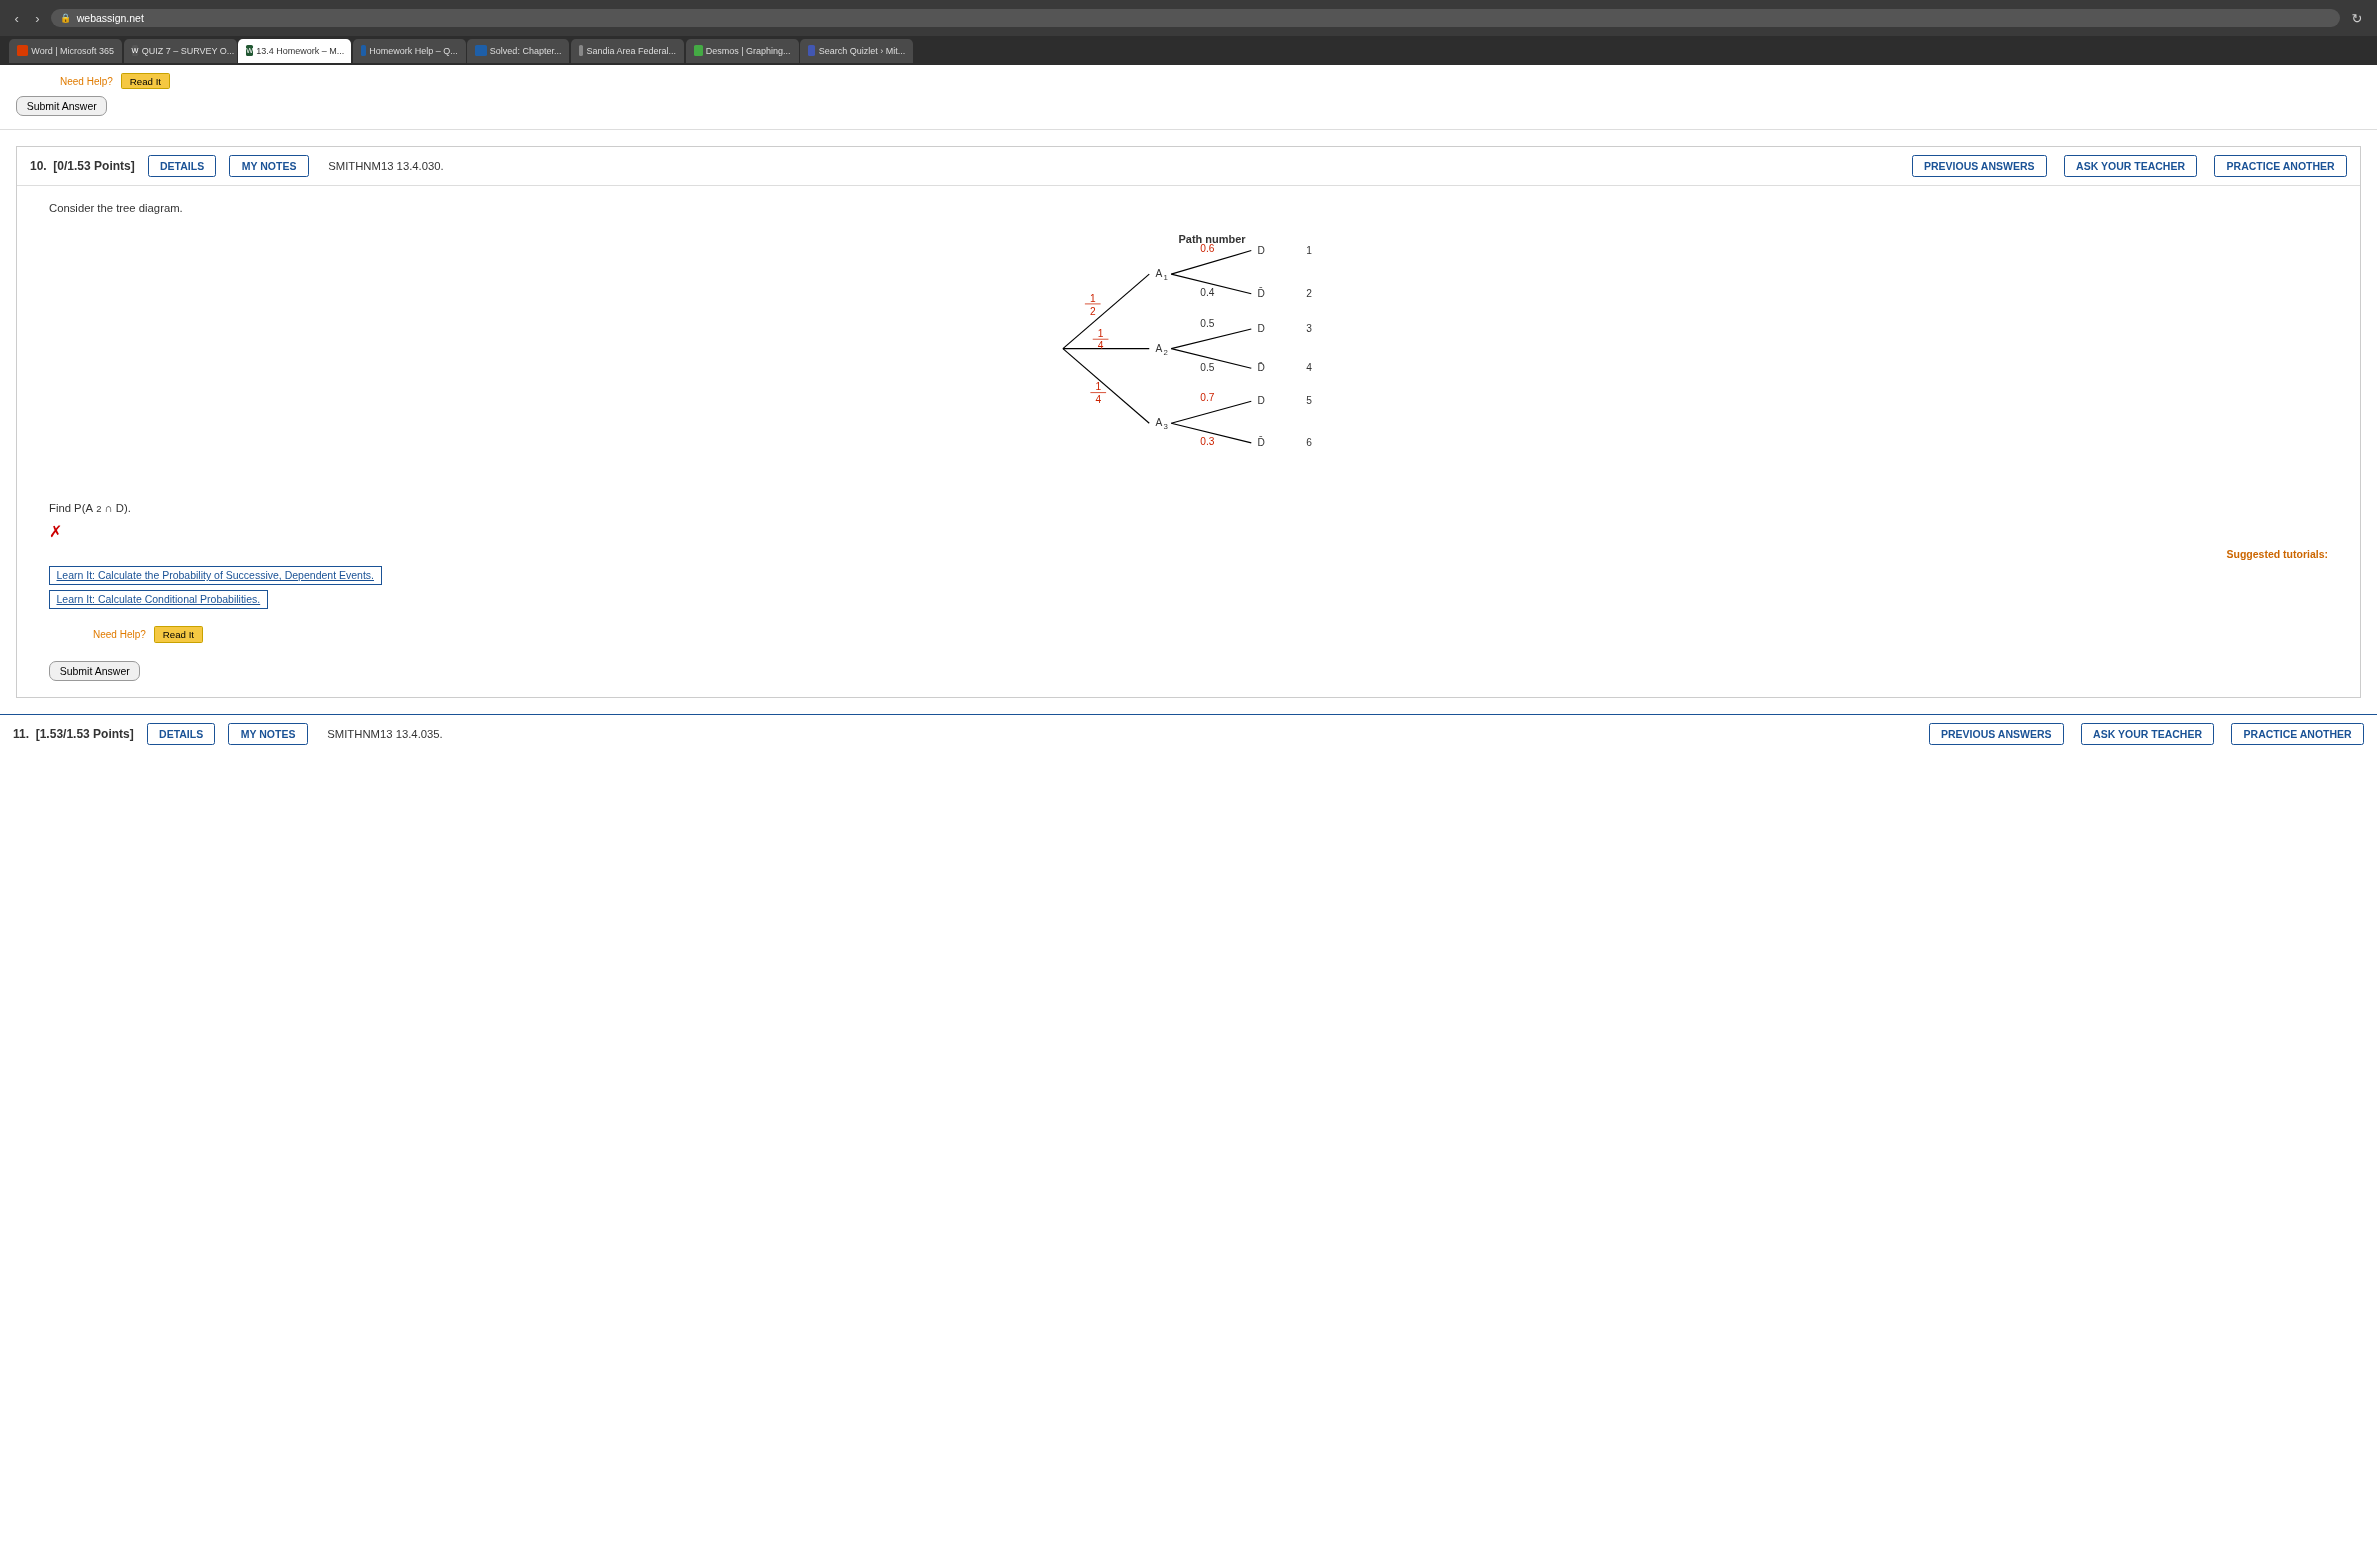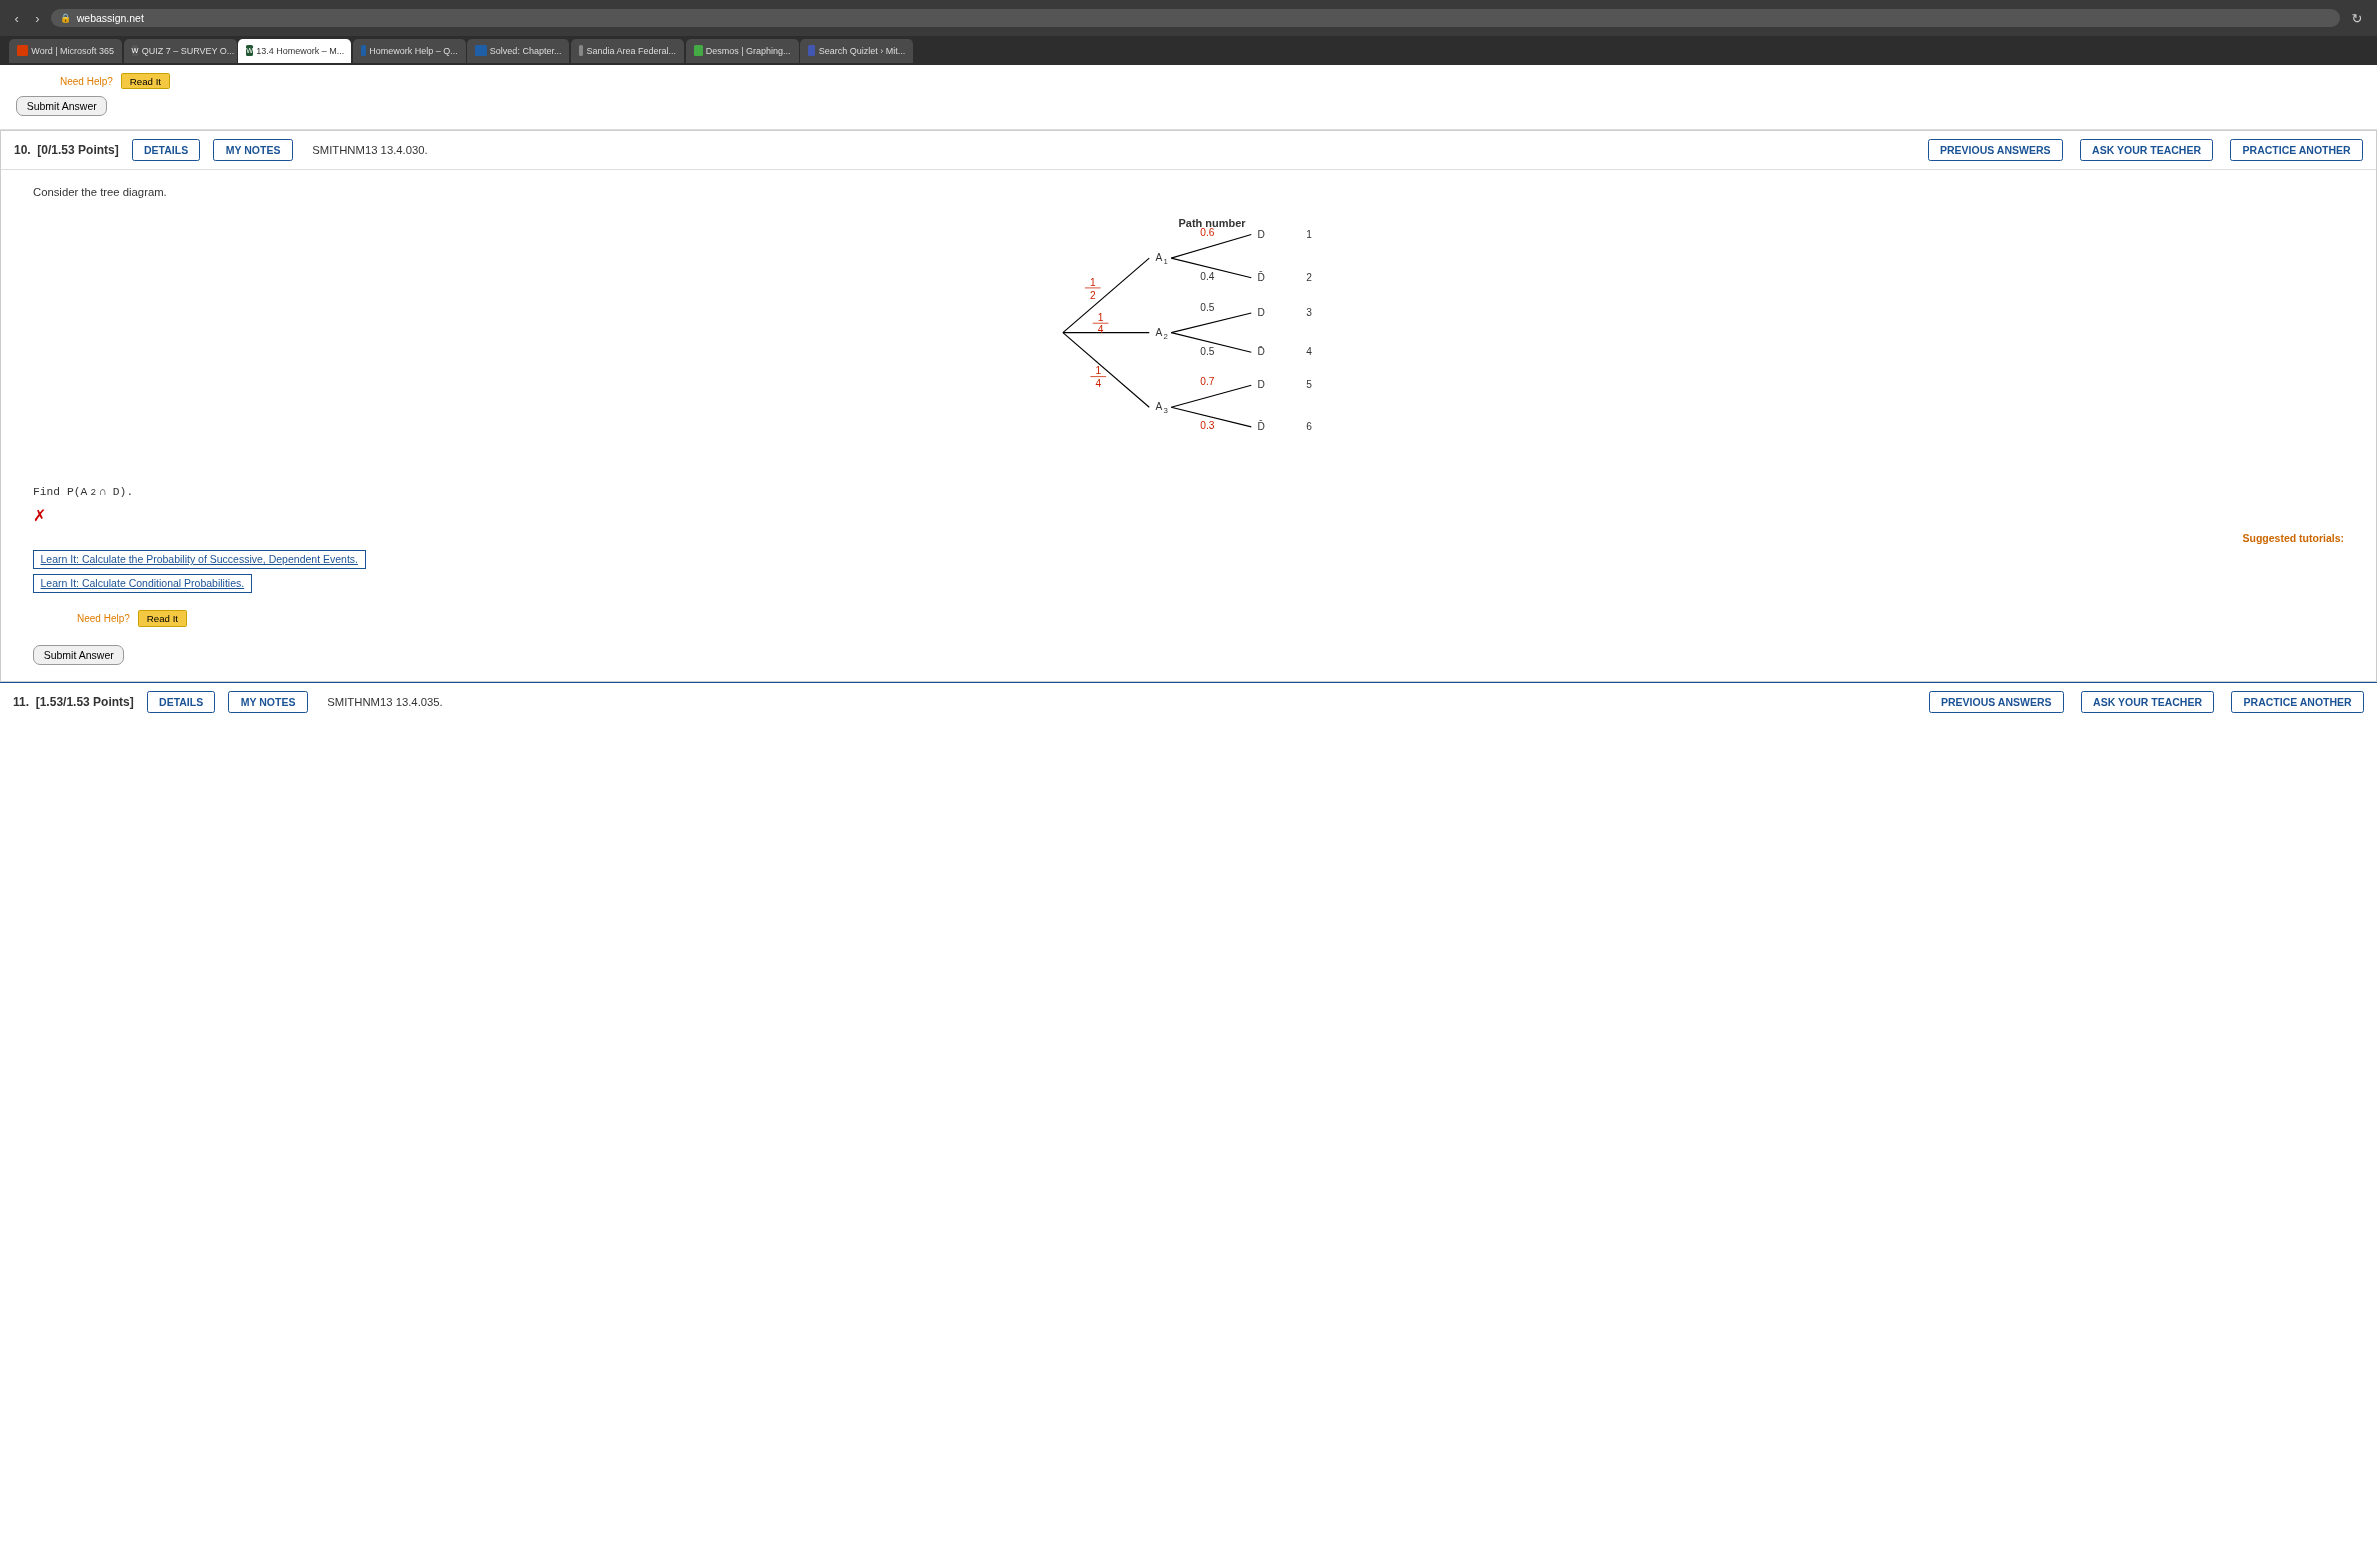--- a/index.html
+++ b/index.html
@@ -103,21 +103,21 @@
       border: 0.8px solid #999;
       padding: 3.2px 9.7px;
       font-size: 10.5px;
       cursor: pointer;
       border-radius: 7px;
     }
 
     
     .question-section {
       border: 0.8px solid #ccc;
-      margin: 0;
+      margin: 16px;
     }
     .question-header {
       display: flex;
       align-items: center;
       padding: 8px 13px;
       border-bottom: 0.8px solid #ddd;
       gap: 13px;
       background: #fff;
     }
     .question-number-points {
@@ -169,21 +169,20 @@
     }
 
     
     .find-p-row {
       font-size: 11.3px;
       color: #333;
       margin-bottom: 8px;
       display: flex;
       align-items: baseline;
       gap: 3.2px;
-      font-family: Liberation Mono, monospace;
     }
     
     .wrong-mark {
       color: #cc0000;
       font-size: 16px;
       margin-bottom: 6.5px;
     }
     .suggested-tutorials-label {
       color: #cc6600;
       font-size: 10.5px;

